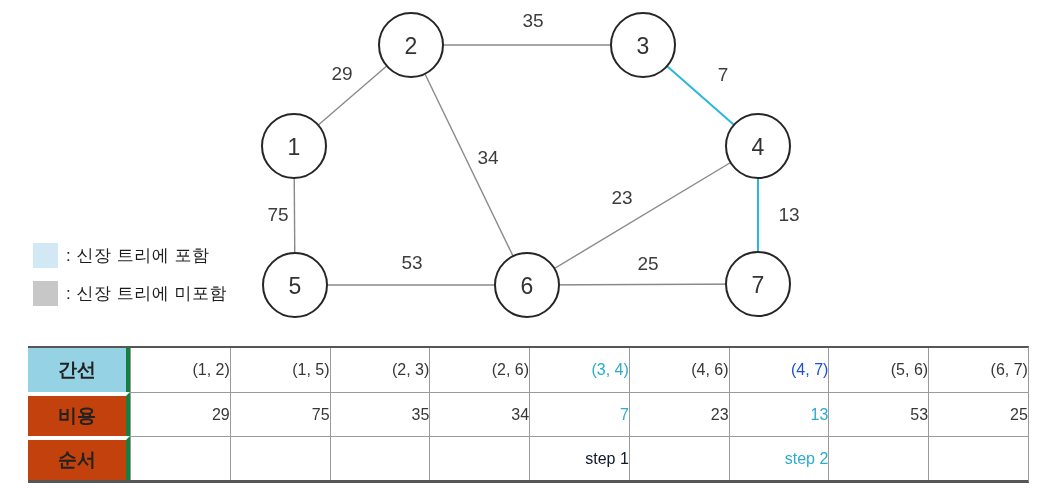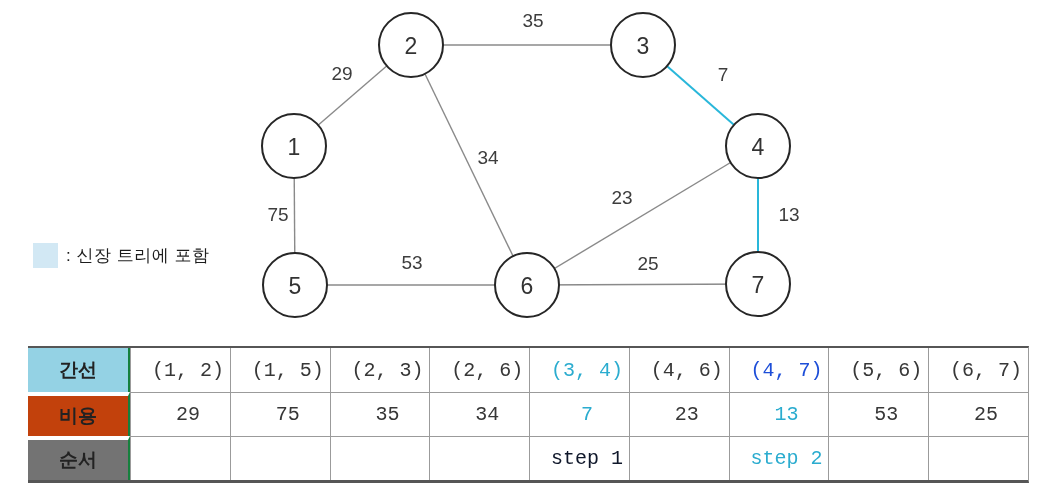--- a/index.html
+++ b/index.html
@@ -28,28 +28,27 @@
   table.edge-table {
     width: 1000px; table-layout: fixed;
     border-collapse: separate; border-spacing: 0;
     border-top: 2px solid #565656;
     border-bottom: 3px solid #565656;
     border-right: 1px solid #9b9b9b;
   }
   table.edge-table th, table.edge-table td { height: 44px; vertical-align: middle; }
   table.edge-table th {
     color: #222222; font-size: 19px; font-weight: bold;
-    text-align: center; border-right: 2px solid #15803d;
+    text-align: center; border-right: 4px solid #15803d;
   }
   table.edge-table tr + tr th { border-top: 4px solid #ffffff; }
   table.edge-table td {
-    background: #ffffff; color: #373737; font-size: 20px;
-    text-align: center; padding-left: 15px;
+    background: #ffffff; color: #373737; font-size: 16px;
+    text-align: right; padding-left: 15px;
     border-left: 1px solid #9b9b9b;
-    font-family: Liberation Mono, monospace;
   }
   table.edge-table tr + tr td { border-top: 1px solid #9b9b9b; }
   table.edge-table td.hl {  }
 </style>
 </head>
 <body>
 
 <div class="stage">
 
   <svg id="graph-svg" width="1051" height="345" viewBox="0 0 1051 345">
@@ -85,20 +84,24 @@
       <text x="278" y="214" class="edge-label">75</text>
       <text x="412" y="262" class="edge-label">53</text>
       <text x="648" y="263" class="edge-label">25</text>
     </svg>
 
   <div class="legend">
     <div class="legend-item">
       <span class="legend-swatch" style="background: rgb(210, 232, 244);"></span>
       <span class="legend-label">: 신장 트리에 포함</span>
     </div>
+    <div class="legend-item">
+      <span class="legend-swatch" style="background: rgb(199, 199, 199);"></span>
+      <span class="legend-label">: 신장 트리에 미포함</span>
+    </div>
   </div>
 
   <div class="table-wrap">
     <table class="edge-table">
       <colgroup id="edge-table-cols">
           <col style="width: 102px;">
           <col style="width: 99.7778px;">
           <col style="width: 99.7778px;">
           <col style="width: 99.7778px;">
           <col style="width: 99.7778px;">
@@ -127,21 +130,21 @@
             <td>75</td>
             <td>35</td>
             <td>34</td>
             <td class="hl" style="color: rgb(43, 172, 207);">7</td>
             <td>23</td>
             <td class="hl" style="color: rgb(43, 172, 207);">13</td>
             <td>53</td>
             <td>25</td>
           </tr>
           <tr>
-            <th style="background: #737373;">순서</th>
+            <th style="background: #c2410c;">순서</th>
             <td></td>
             <td></td>
             <td></td>
             <td></td>
             <td class="hl" style="color: #0f172a;">step 1</td>
             <td></td>
             <td class="hl" style="color: rgb(43, 172, 207);">step 2</td>
             <td></td>
             <td></td>
           </tr>

